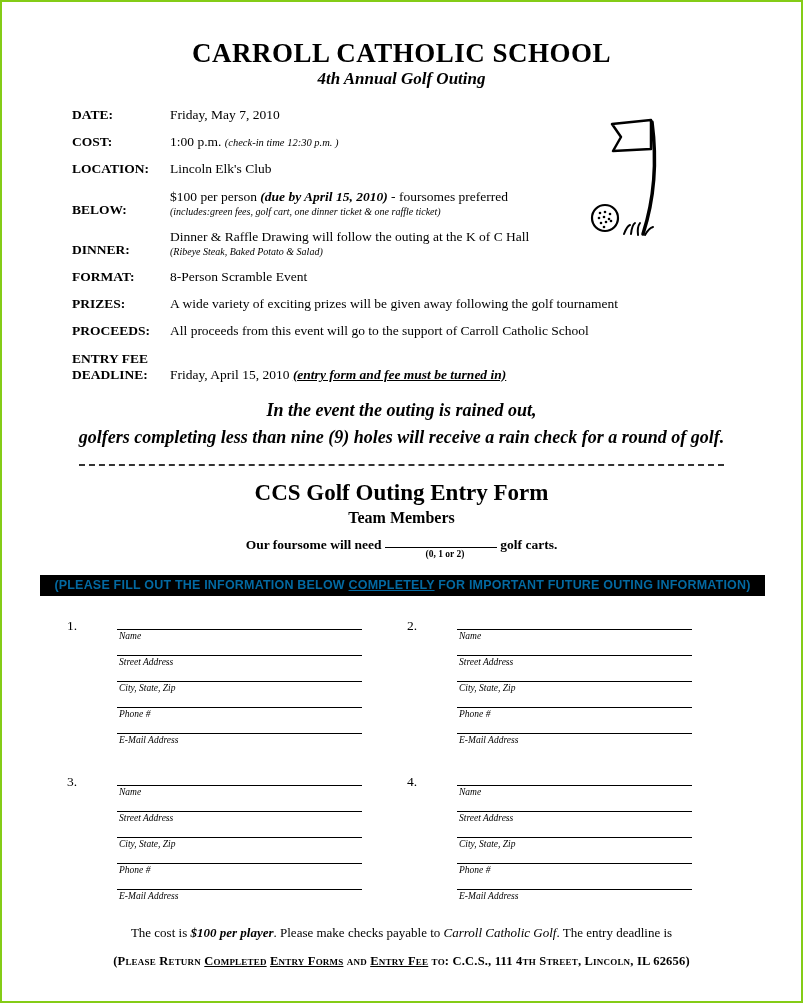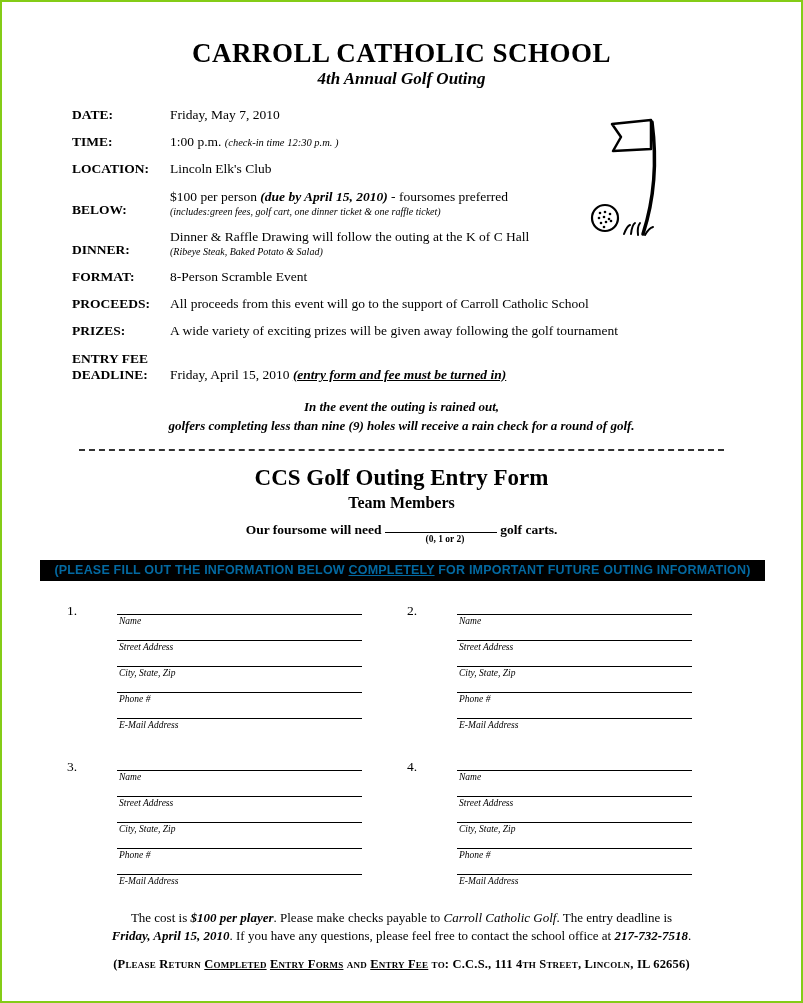--- a/index.html
+++ b/index.html
@@ -22,21 +22,21 @@
   .sub-note { font-size: 10px; font-style: italic; margin-top: 1px; }
   .inline-note { font-size: 10.5px; font-style: italic; }
   .bi { font-weight: bold; font-style: italic; }
   .biu { font-weight: bold; font-style: italic; text-decoration: underline; }
   .i { font-style: italic; }
   .u { text-decoration: underline; }
   .deadline-row { align-items: flex-end; }
 
   .golf-art { position: absolute; top: 106px; left: 586px; width: 100px; height: 150px; }
 
-  .rain-note { text-align: center; font-weight: bold; font-style: italic; font-size: 13px; margin-top: 14px; line-height: 1.5; }
+  .rain-note { text-align: center; font-weight: bold; font-style: italic; font-size: 18px; margin-top: 14px; line-height: 1.5; }
 
   .divider { width: 645px; margin: 13px auto 0; border-top: 2px dashed #333; height: 0; }
 
   .form-title { text-align: center; font-size: 23px; font-weight: bold; margin-top: 14px; }
   .form-subtitle-wrap { text-align: center; margin-top: 3px; }
   .form-subtitle { font-size: 16px; font-weight: bold; }
   .carts-line { text-align: center; font-size: 13.5px; font-weight: bold; margin-top: 8px; }
   .carts-blank-wrap { position: relative; display: inline-block; width: 112px; height: 14px; vertical-align: baseline; }
   .carts-blank { display: block; width: 112px; height: 13px; border-bottom: 1.5px solid #000; }
   .carts-hint { position: absolute; top: 14px; left: 4px; width: 112px; text-align: center; font-size: 9.5px; font-weight: bold; }
@@ -86,21 +86,21 @@
   </svg>
 
   <div class="info">
 
     <div class="info-row">
       <div class="info-label">DATE:</div>
       <div class="info-value">Friday, May 7, 2010</div>
     </div>
 
     <div class="info-row">
-      <div class="info-label">TIME:</div>
+      <div class="info-label">COST:</div>
       <div class="info-value">
         <span>1:00 p.m. </span><span class="inline-note">(check-in time 12:30 p.m. )</span>
       </div>
     </div>
 
     <div class="info-row">
       <div class="info-label">LOCATION:</div>
       <div class="info-value">Lincoln Elk's Club</div>
     </div>
 
@@ -119,27 +119,27 @@
         <div class="sub-note">(Ribeye Steak, Baked Potato &amp; Salad)</div>
       </div>
     </div>
 
     <div class="info-row">
       <div class="info-label">FORMAT:</div>
       <div class="info-value">8-Person Scramble Event</div>
     </div>
 
     <div class="info-row">
+      <div class="info-label">PRIZES:</div>
+      <div class="info-value">A wide variety of exciting prizes will be given away following the golf tournament</div>
+    </div>
+
+    <div class="info-row">
       <div class="info-label">PROCEEDS:</div>
       <div class="info-value">All proceeds from this event will go to the support of Carroll Catholic School</div>
-    </div>
-
-    <div class="info-row">
-      <div class="info-label">PRIZES:</div>
-      <div class="info-value">A wide variety of exciting prizes will be given away following the golf tournament</div>
     </div>
 
     <div class="info-row deadline-row">
       <div class="info-label">
         <div>ENTRY FEE</div>
         <div>DEADLINE:</div>
       </div>
       <div class="info-value"><span>Friday, April 15, 2010 </span><span class="biu">(entry form and fee must be turned in)</span></div>
     </div>
 
@@ -271,18 +271,17 @@
           <div class="field-line"></div>
           <div class="field-label">E-Mail Address</div>
         </div>
       </div>
     </div>
 
   </div>
 
   <div class="footer">
     <div><span>The cost is </span><span class="bi">$100 per player</span><span>. Please make checks payable to </span><span class="i">Carroll Catholic Golf</span><span>. The entry deadline is</span></div>
-    <div><span class="bi">Friday, April 15, 2010</span><span>.  If you have any questions, please feel free to contact the school office at </span><span class="bi">217-732-7518</span><span>.</span></div>
   </div>
 
   <div class="return-line"><span>(Please Return </span><span class="u">Completed</span><span> </span><span class="u">Entry Forms</span><span> and </span><span class="u">Entry Fee</span><span> to: C.C.S., 111 4th Street, Lincoln, IL 62656)</span></div>
 
 </div>
 
 </body></html>

